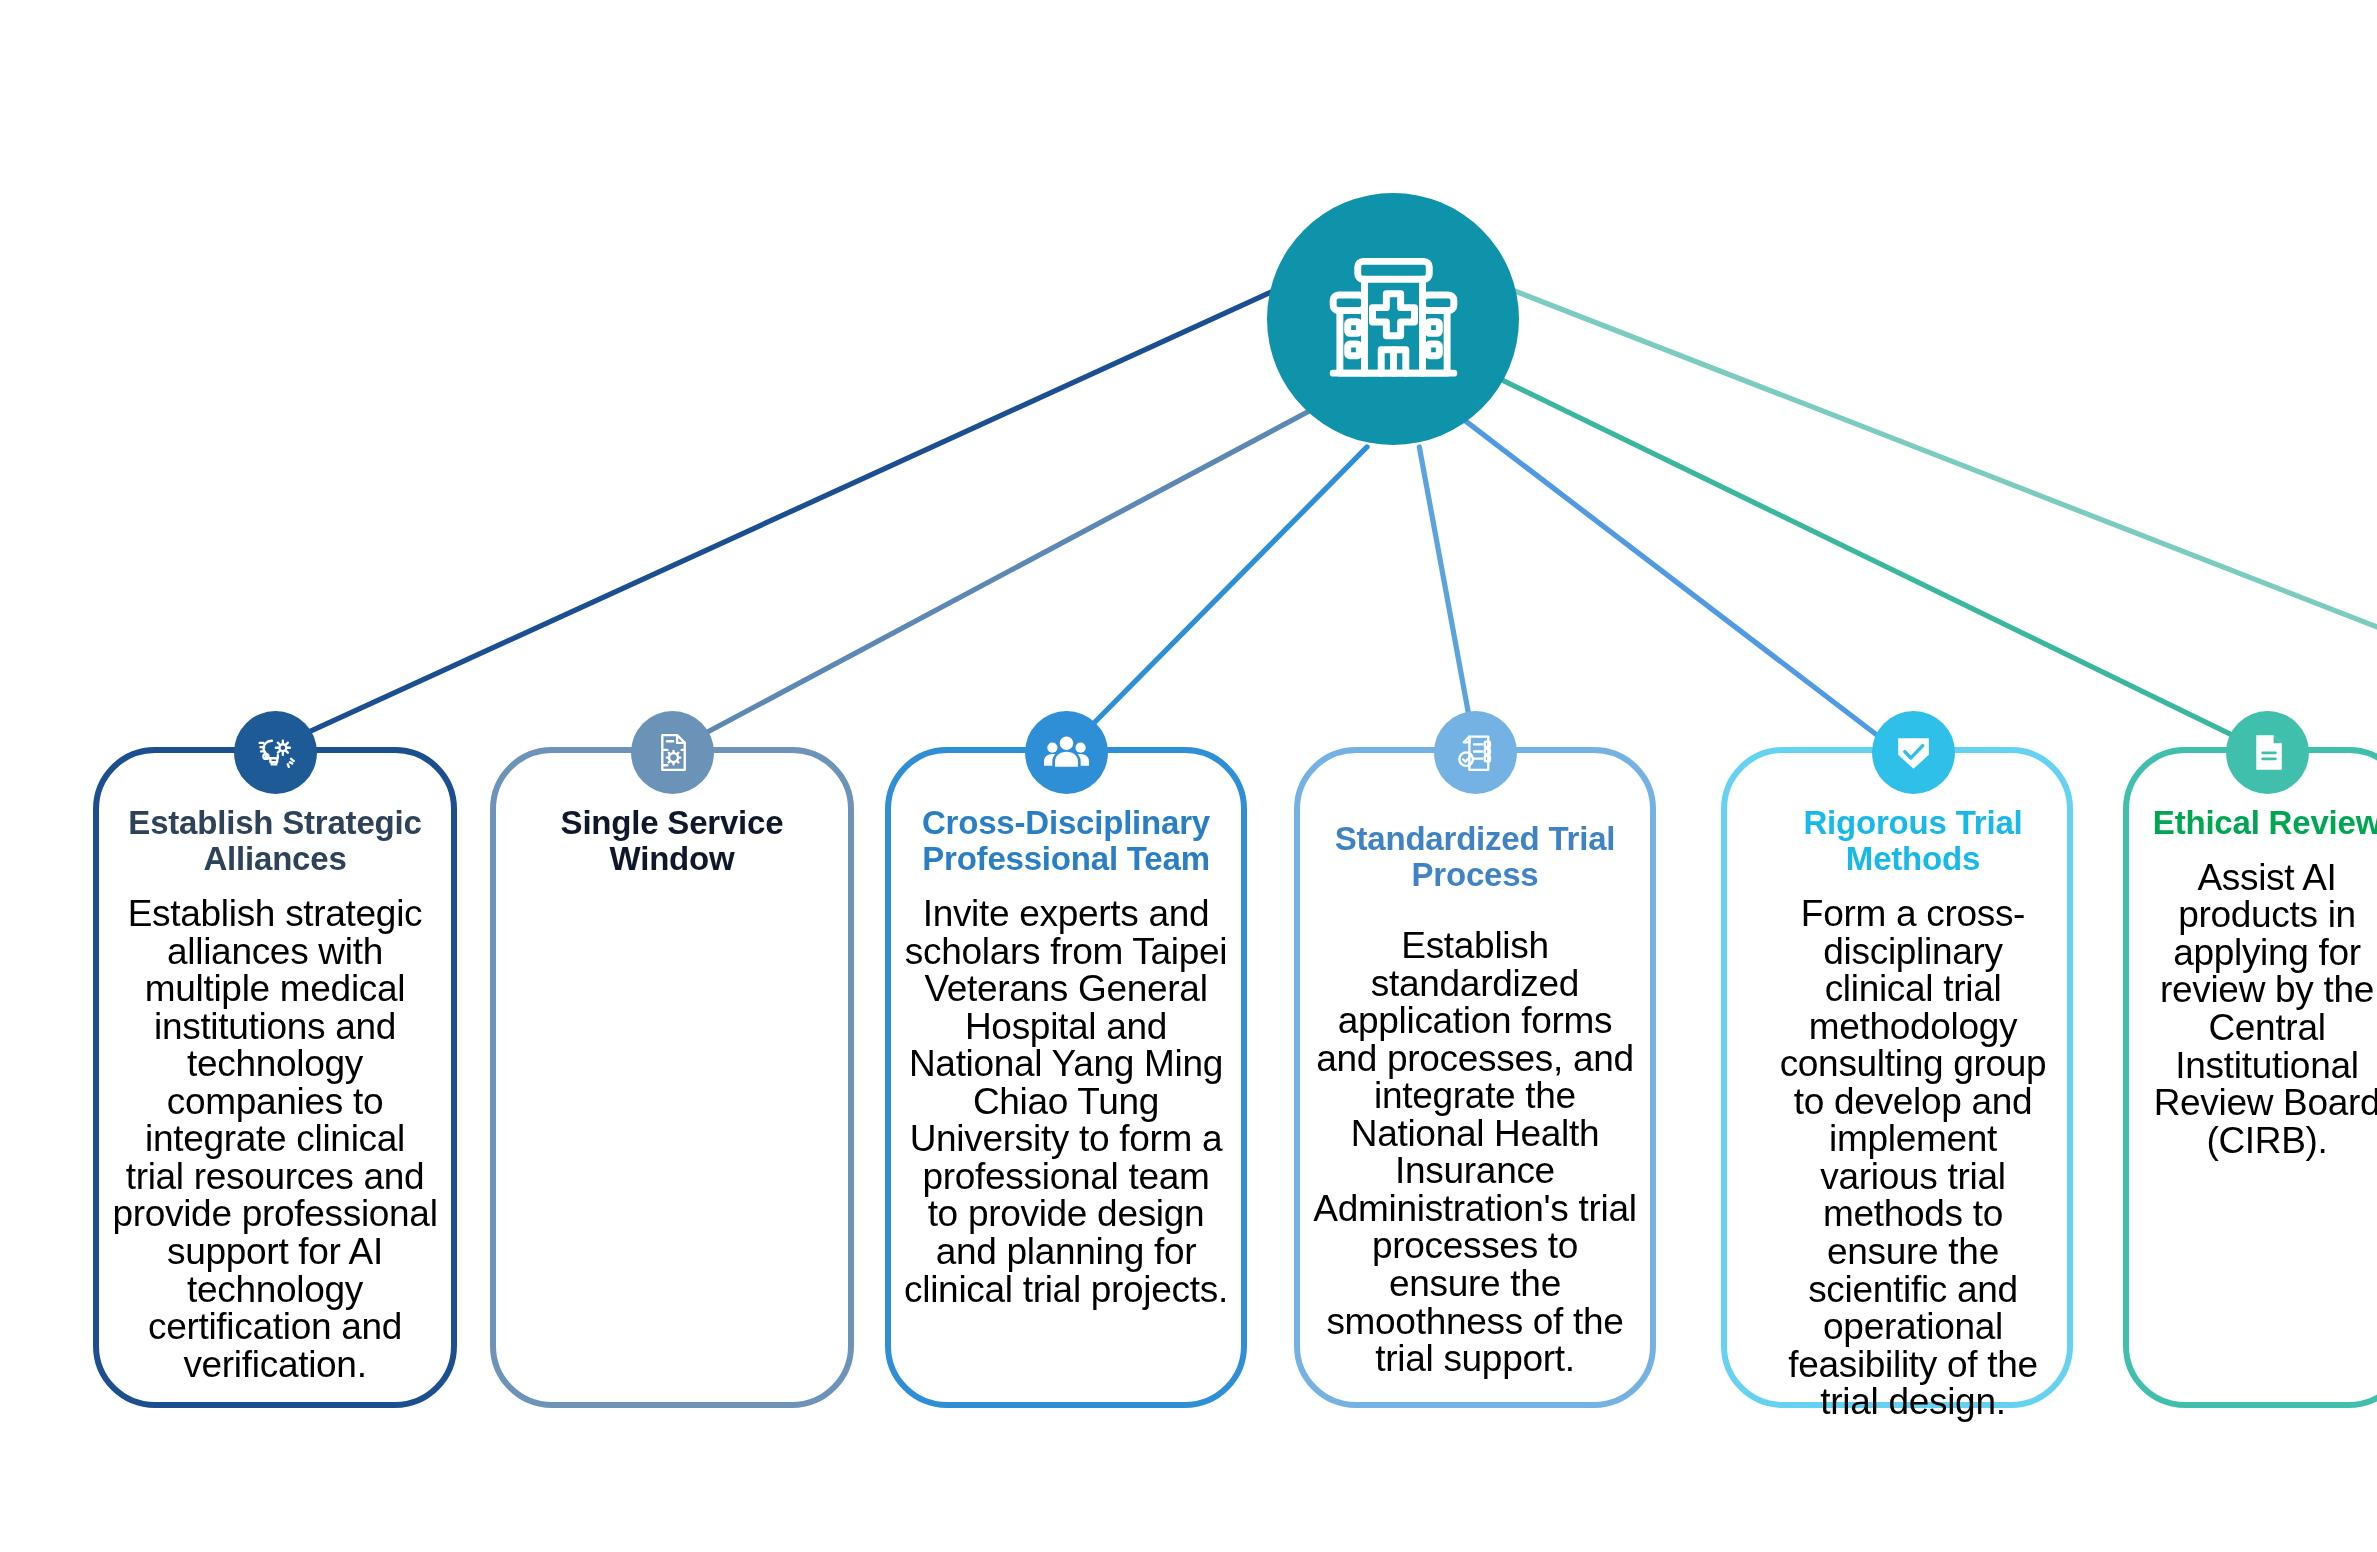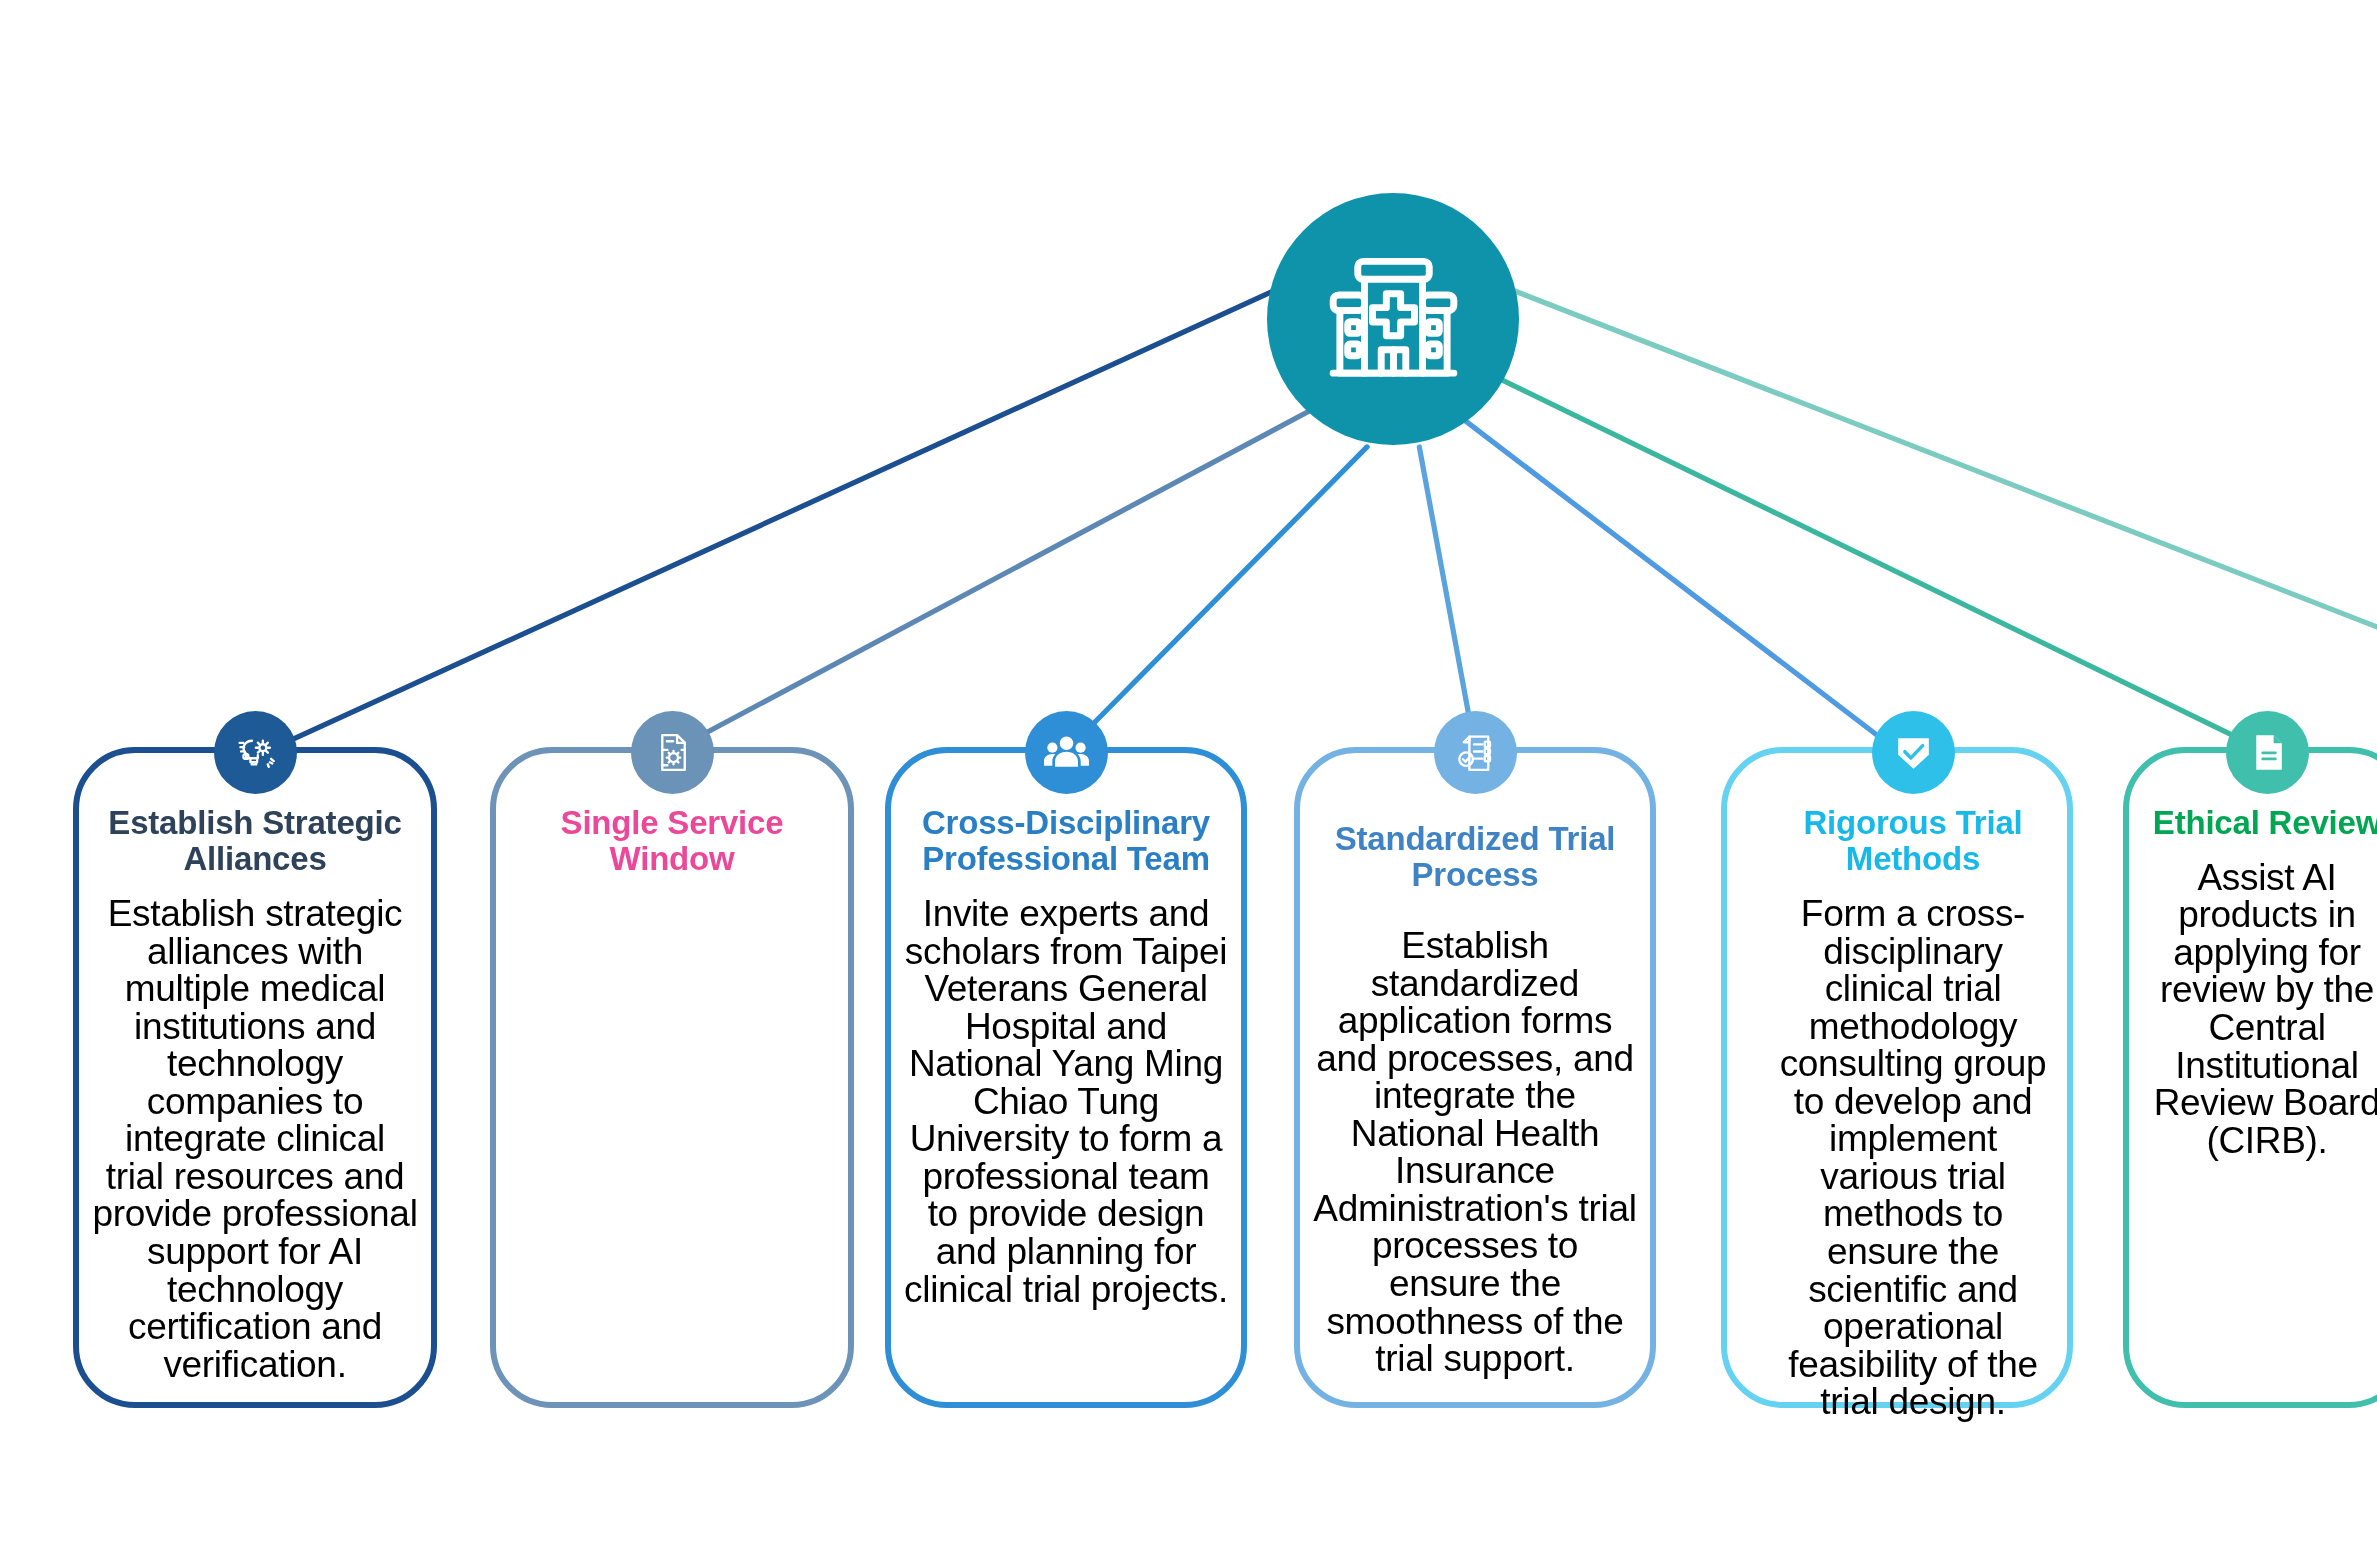--- a/index.html
+++ b/index.html
@@ -93,21 +93,21 @@
         <rect x="11.5" y="43" width="5.2" height="5.2" rx="1"></rect>
         <rect x="47.3" y="33" width="5.2" height="5.2" rx="1"></rect>
         <rect x="47.3" y="43" width="5.2" height="5.2" rx="1"></rect>
         <path d="M26.5 56 V45.5 h11 V56"></path>
         <path d="M32 45.5 V56"></path>
       </svg>
     </span>
   </div>
 
   <div id="cards">
-      <div class="card" style="left: 73px; width: 364px; border-color: rgb(27, 79, 143);">
+      <div class="card" style="left: 93px; width: 364px; border-color: rgb(27, 79, 143);">
         <div class="card-icon" style="background: rgb(30, 90, 150);">
           <svg viewBox="0 0 48 48" fill="none" stroke="#ffffff" stroke-width="2.3" stroke-linecap="round" stroke-linejoin="round">
             <path d="M20.5 12.5c-4.6 0-8.2 3.2-8.2 7.4 0 2.2 1 4.1 2.6 5.4v4.3h11.4v-3.1"></path>
             <path d="M19 29.6v3.8h6.6v-3.8"></path>
             <path d="M20.3 33.4v2.3h4.4v-2.3"></path>
             <circle cx="31.2" cy="19.3" r="3.4"></circle>
             <path d="M31.2 12.4v2.2M31.2 24v2.2M24.3 19.3h2.2M35.9 19.3h2.2M26.3 14.4l1.6 1.6M34.5 22.6l1.6 1.6M36.1 14.4l-1.6 1.6M27.9 22.6l-1.6 1.6"></path>
             <circle cx="14.6" cy="27.8" r="2.5"></circle>
             <path d="M8.5 14.6h3.6M9.3 18.8h3.6M9.9 22.9h3.4M39.3 30.2l2.6 2.2M38.1 33.6l2.3 1.2M36 35.5l1 2.6"></path>
           </svg>
@@ -119,21 +119,21 @@
         <div class="card-icon" style="background: rgb(107, 146, 183);">
           <svg viewBox="0 0 48 48" fill="none" stroke="#ffffff" stroke-width="2.3" stroke-linecap="round" stroke-linejoin="round">
             <path d="M14 7h14.5L36 14.4V41H14z"></path>
             <path d="M28.5 7v7.6H36"></path>
             <path d="M18.5 13h6"></path>
             <circle cx="25" cy="29" r="4.4"></circle>
             <path d="M25 22.4v2.2M25 33.4v2.2M18.4 29h2.2M29.4 29h2.2M20.3 24.3l1.6 1.6M28.1 32.1l1.6 1.6M29.7 24.3l-1.6 1.6M21.9 32.1l-1.6 1.6"></path>
             <path d="M14 21.5h5M14 36.5h5M36 21.5h-3"></path>
           </svg>
         </div>
-        <div class="card-title" style="color: #ec4899;">Single Service Window</div>
+        <div class="card-title" style="color: #0f172a;">Single Service Window</div>
       </div>
       <div class="card" style="left: 885px; width: 362px; border-color: rgb(46, 143, 214);">
         <div class="card-icon" style="background: rgb(46, 143, 214);">
           <svg viewBox="0 0 48 48" fill="#ffffff">
             <circle cx="24" cy="15" r="6.6"></circle>
             <path d="M24 23.2c-6.4 0-11.2 4-11.2 9.3V38h22.4v-5.5c0-5.3-4.8-9.3-11.2-9.3z"></path>
             <circle cx="10.2" cy="19.3" r="5"></circle>
             <path d="M10.2 25.5c-4.7 0-8.2 2.9-8.2 6.8V37h8.1v-4.5c0-2.7 1.1-5.1 3-6.9a12 12 0 0 0-2.9-.1z"></path>
             <circle cx="37.8" cy="19.3" r="5"></circle>
             <path d="M37.8 25.5c-1 0-2 .1-2.9.3 1.9 1.8 3 4.2 3 6.9V37H46v-4.7c0-3.9-3.5-6.8-8.2-6.8z"></path>

